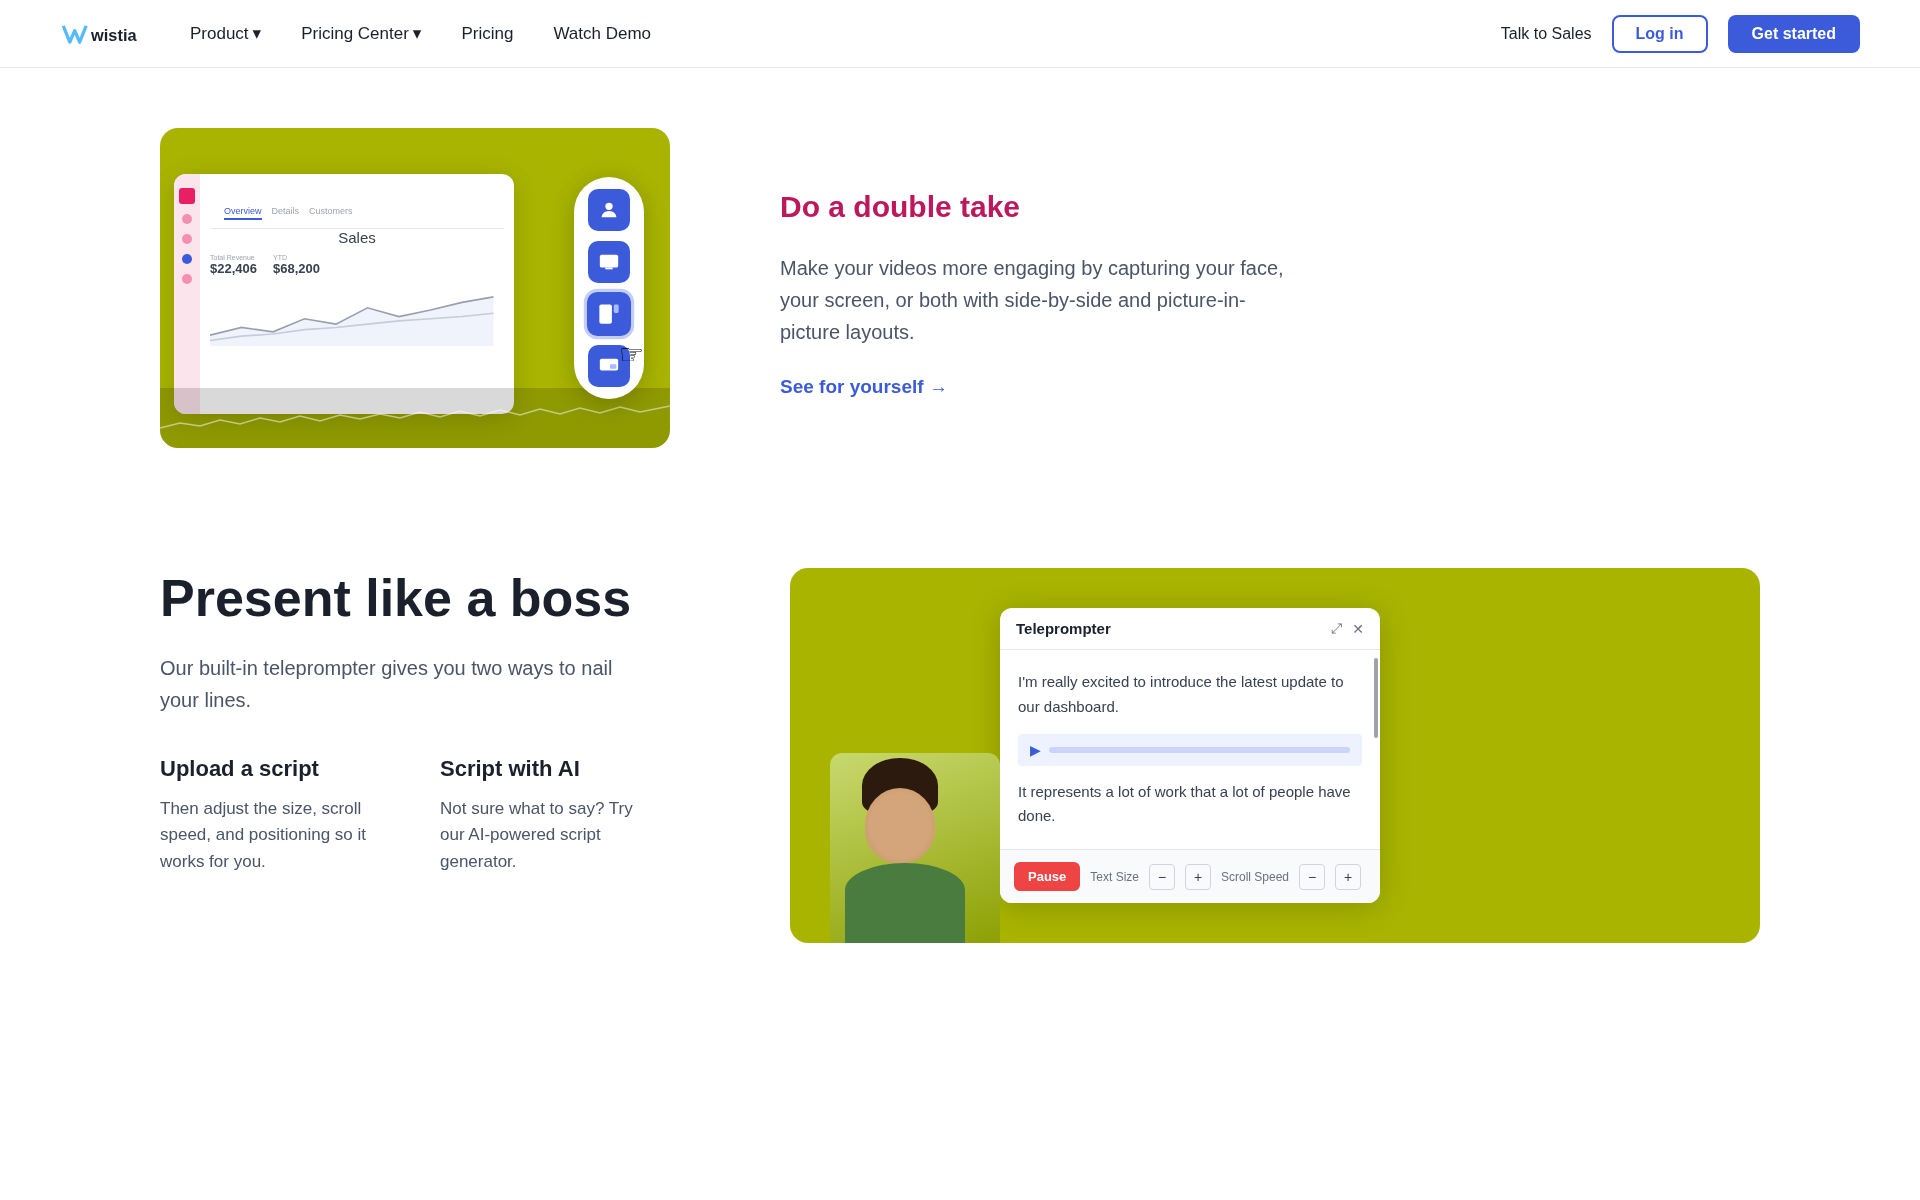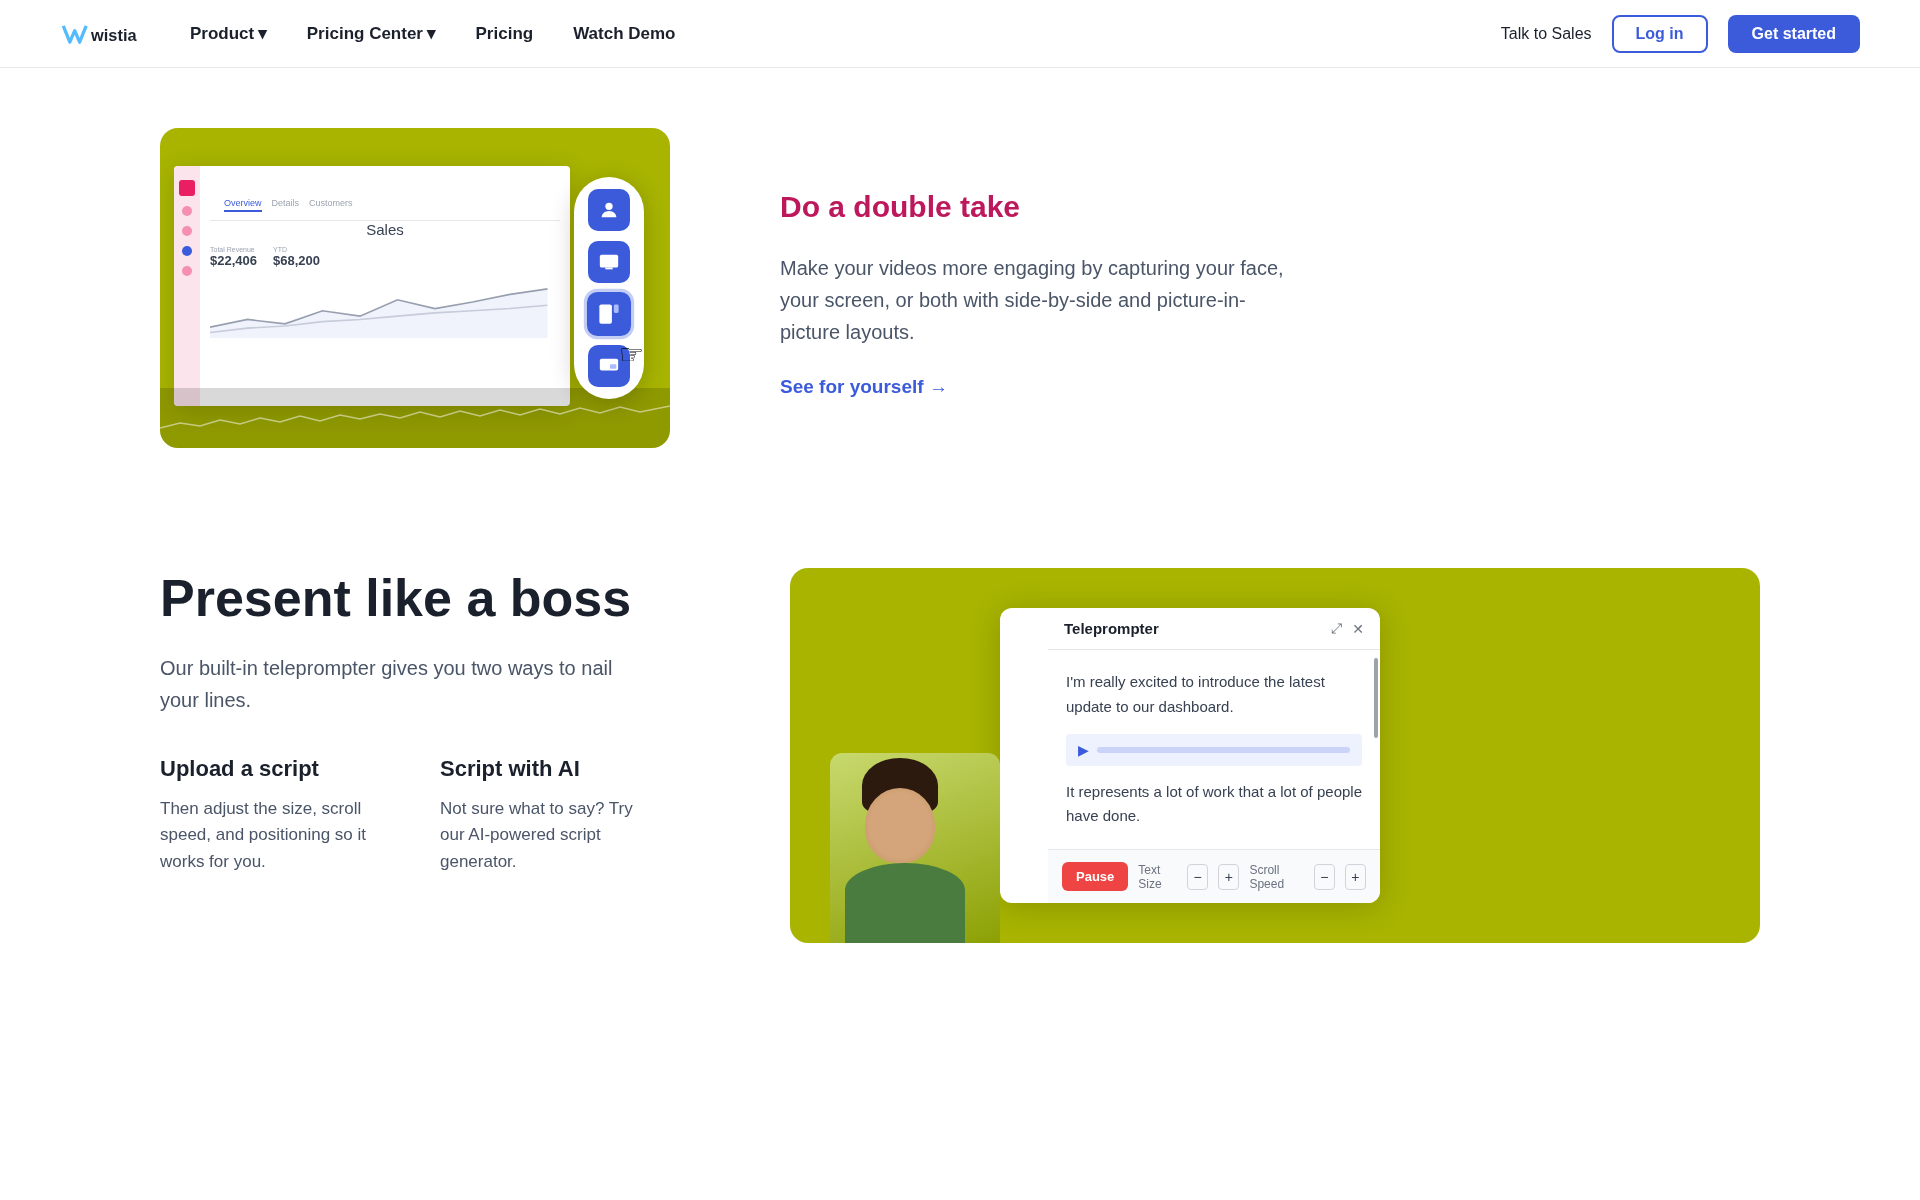--- a/index.html
+++ b/index.html
@@ -6,21 +6,21 @@
     body { font-family: -apple-system, BlinkMacSystemFont, 'Segoe UI', sans-serif; background: #fff; width: 1920px; min-height: 1200px; overflow-x: hidden; }
 
     
     nav {
       display: flex; align-items: center; justify-content: space-between;
       padding: 0 60px; height: 68px; border-bottom: 1px solid #e5e7eb;
       position: sticky; top: 0; background: #fff; z-index: 100;
     }
     .nav-logo { display: flex; align-items: flex-start; gap: 8px; }
     .nav-logo svg { width: 90px; height: 36px; }
-    .nav-item { display: flex; align-items: center; gap: 4px; font-size: 17px; font-weight: 700; color: #1a202c; cursor: pointer; text-decoration: none; }
+    .nav-item { display: flex; align-items: center; gap: 4px; font-size: 17px; font-weight: 400; color: #1a202c; cursor: pointer; text-decoration: none; }
     .nav-right { display: flex; align-items: center; gap: 20px; }
     .nav-center { display: flex; align-items: center; gap: 40px; }
     .btn-talk { font-size: 16px; color: #1a202c; cursor: pointer; font-weight: 500; background: none; border: none; }
     .btn-login { font-size: 16px; color: #3B5BDB; cursor: pointer; font-weight: 600; background: none; border: 2px solid #3B5BDB; border-radius: 8px; padding: 8px 22px; }
     .btn-getstarted { font-size: 16px; color: #fff; cursor: pointer; font-weight: 600; background: #3B5BDB; border: none; border-radius: 8px; padding: 10px 24px; }
     .nav-brand-wrapper { display: flex; align-items: center; }
 
     
     main { padding: 0 60px; }
 
@@ -32,22 +32,22 @@
     .section-text { flex: 1; }
     .section-text h2 { font-size: 30px; font-weight: 800; color: #be185d; line-height: 1.15; margin-bottom: 28px; margin-top: 12px; }
     .section-text p { font-size: 20px; color: #4a5568; line-height: 1.6; margin-bottom: 28px; max-width: 520px; }
     .see-for-yourself { font-size: 19px; color: #3B5BDB; font-weight: 600; text-decoration: none; display: inline-flex; align-items: center; gap: 6px; }
 
     
     .feature-img-double {
       width: 510px; height: 320px; background: #a8b400; border-radius: 18px; position: relative; overflow: hidden; display: flex; align-items: center; justify-content: center;
     }
     .dashboard-mockup {
-      position: absolute; left: 14px; top: 38px; width: 396px; height: 240px;
-      background: #fff; border-radius: 4px; box-shadow: 0 4px 24px rgba(0,0,0,0.15); overflow: hidden;
+      position: absolute; left: 14px; top: 46px; width: 340px; height: 240px;
+      background: #fff; border-radius: 12px; box-shadow: 0 4px 24px rgba(0,0,0,0.15); overflow: hidden;
     }
     .dashboard-tab-bar {
       display: flex; gap: 10px; padding: 8px 14px; border-bottom: 1px solid #e5e7eb; background: #fff;
     }
     .dashboard-tab { font-size: 9px; color: #9ca3af; cursor: pointer; }
     .dashboard-tab.active { color: #3B5BDB; border-bottom: 2px solid #3B5BDB; padding-bottom: 2px; }
     .dashboard-sidebar { position: absolute; left: 0; top: 0; width: 26px; height: 100%; background: #fce4ec; display: flex; flex-direction: column; align-items: center; padding-top: 14px; gap: 10px; }
     .sidebar-dot { width: 10px; height: 10px; border-radius: 50%; background: #f48fb1; }
     .dashboard-content { margin-left: 26px; padding: 24px 10px 8px 10px; }
     .dashboard-title { font-size: 15px; font-weight: 400; color: #374151; text-align: center; margin-bottom: 8px; }
@@ -79,21 +79,21 @@
     .section-present-text > p { font-size: 20px; color: #4a5568; line-height: 1.6; margin-bottom: 40px; max-width: 460px; }
     .upload-script-grid { display: flex; gap: 60px; }
     .upload-col h3 { font-size: 22px; font-weight: 800; color: #1a202c; margin-bottom: 14px; }
     .upload-col p { font-size: 17px; color: #4a5568; line-height: 1.55; max-width: 220px; }
 
     
     .feature-img-present {
       flex: 1; background: #a8b400; border-radius: 18px; padding: 40px 50px 40px 40px; min-height: 320px; position: relative; overflow: hidden;
     }
     .teleprompter-window {
-      background: #fff; border-radius: 12px; box-shadow: 0 4px 32px rgba(0,0,0,0.18); overflow: hidden; width: 380px; position: relative; z-index: 2; padding-left: 48px;
+      background: #fff; border-radius: 12px; box-shadow: 0 4px 32px rgba(0,0,0,0.18); overflow: hidden; width: 380px; position: relative; z-index: 2;
     }
     .teleprompter-header {
       display: flex; align-items: center; justify-content: space-between;
       padding: 12px 16px; border-bottom: 1px solid #e5e7eb;
     }
     .teleprompter-title { font-size: 15px; font-weight: 700; color: #1a202c; }
     .teleprompter-actions { display: flex; gap: 10px; align-items: center; }
     .tp-icon { font-size: 14px; color: #6b7280; cursor: pointer; }
     .teleprompter-body { padding: 20px 18px; }
     .tp-text { font-size: 15px; color: #374151; line-height: 1.65; margin-bottom: 14px; }

